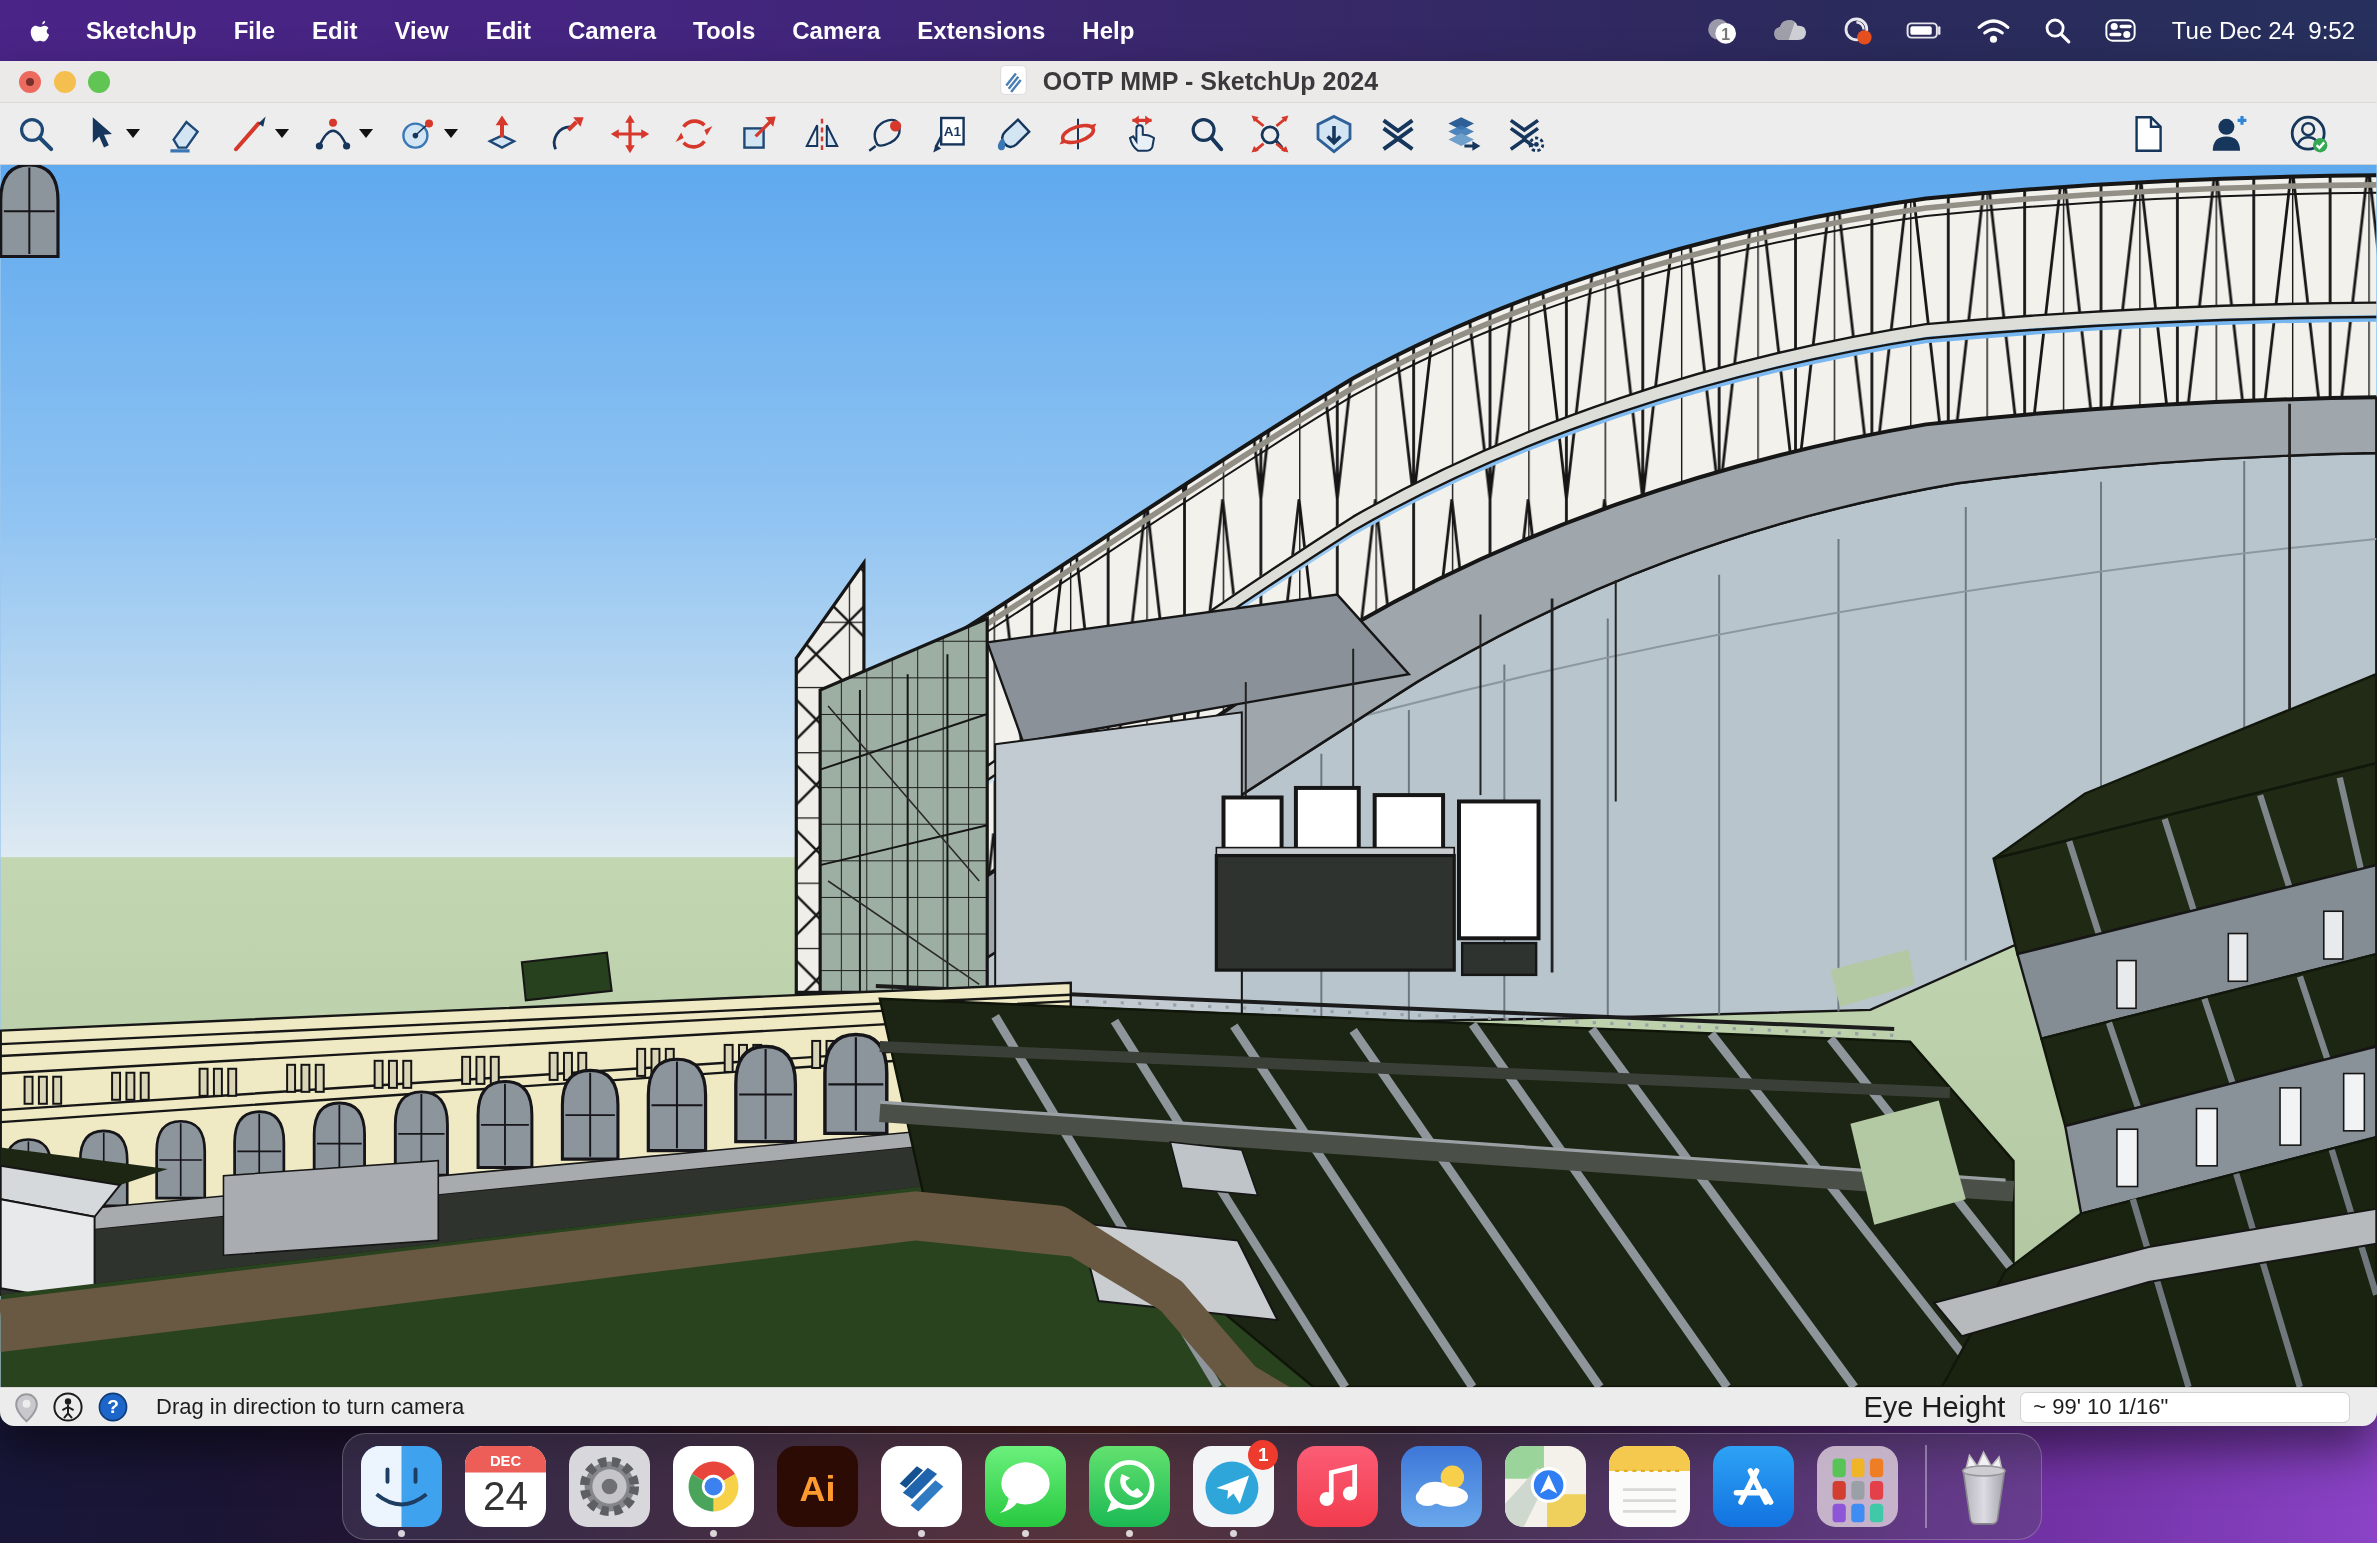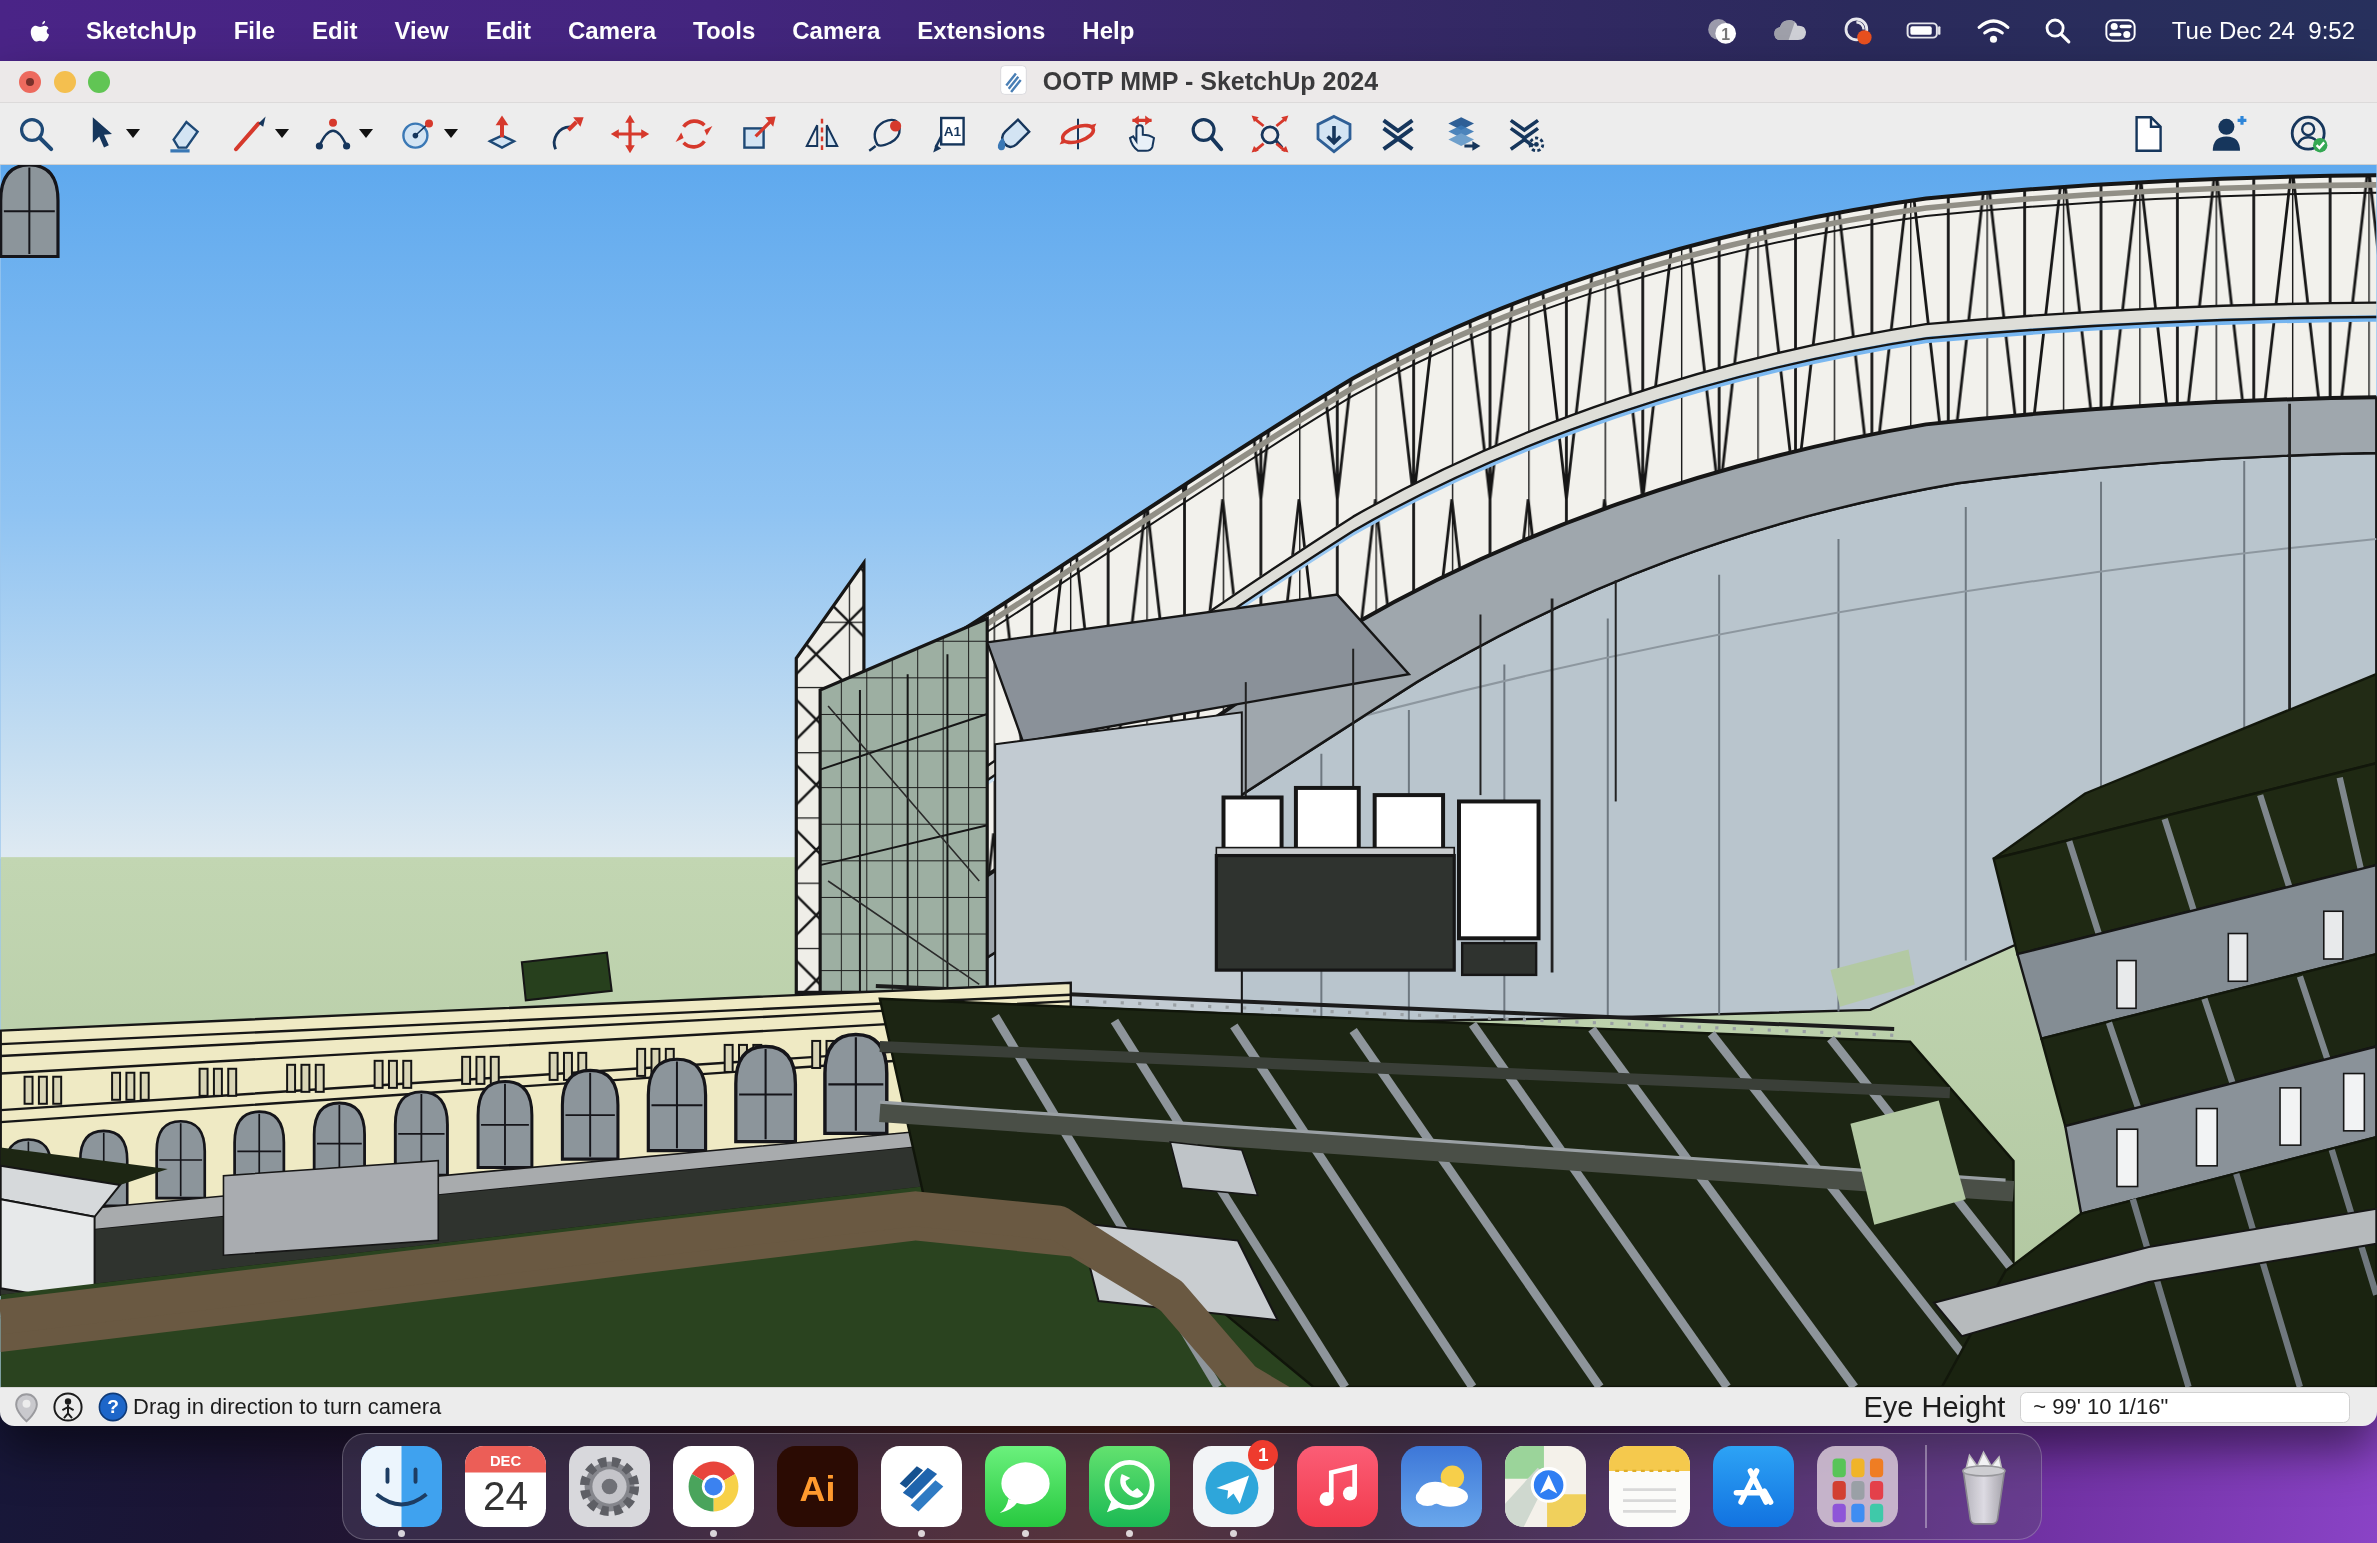--- a/index.html
+++ b/index.html
@@ -26,21 +26,21 @@
   .titletext{font-size:25px;font-weight:700;color:#3A3A3C;}
   .toolbar{height:62px;background:#EDEDED;border-bottom:0.8px solid #CFCFCF;display:flex;align-items:center;padding:0 16px;box-sizing:border-box;}
   .tool{width:40px;height:40px;margin-left:24px;display:flex;align-items:center;justify-content:center;cursor:pointer;flex:0 0 auto;}
   .tool:first-child{margin-left:0;}
   .caret{width:0;height:0;border-left:7.2px solid transparent;border-right:7.2px solid transparent;border-top:9.6px solid #111;margin-left:6.4px;flex:0 0 auto;}
   .tright{margin-left:auto;display:flex;align-items:center;gap:41px;padding-right:32px;}
   .tright .tool{margin-left:0;}
   .viewport{height:1222px;position:relative;background:#9cc7ee;}
   .statusbar{height:38px;background:#ECECEC;display:flex;align-items:center;font-size:22px;color:#1c1c1c;border-top:0.8px solid #D6D6D6;}
   .statusbar .sic{margin-left:12.7px;display:flex;align-items:center;}
-  .statusbar .hint{margin-left:4px;}
+  .statusbar .hint{margin-left:27px;}
   .statusbar .spacer{flex:1;}
   .eyelabel{font-size:29px;color:#1c1c1c;margin-right:14.3px;}
   .eyeinput{width:303px;height:29px;background:#fff;border:0.8px solid #D0D0D0;border-radius:6.4px;font-size:22px;
     font-family:"Liberation Sans",sans-serif;padding:0 12.7px;margin-right:27px;color:#1c1c1c;}
   .dock{position:absolute;left:342px;top:1433px;height:105px;display:flex;align-items:center;padding:0 17.5px;
     background:rgba(90,80,110,0.38);border:0.8px solid rgba(255,255,255,0.22);border-radius:24px;}
   .dapp{width:81px;height:81px;margin-right:23px;position:relative;cursor:pointer;flex:0 0 auto;}
   .dapp:last-child{margin-right:0;}
   .dapp svg{display:block;}
   .dot{position:absolute;left:37px;bottom:-10.4px;width:7.2px;height:7.2px;border-radius:50%;background:rgba(255,255,255,.8);}

